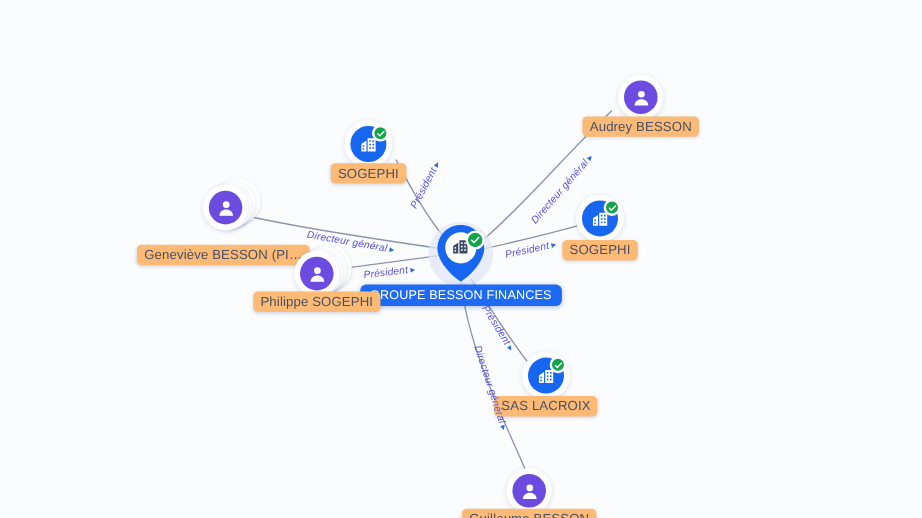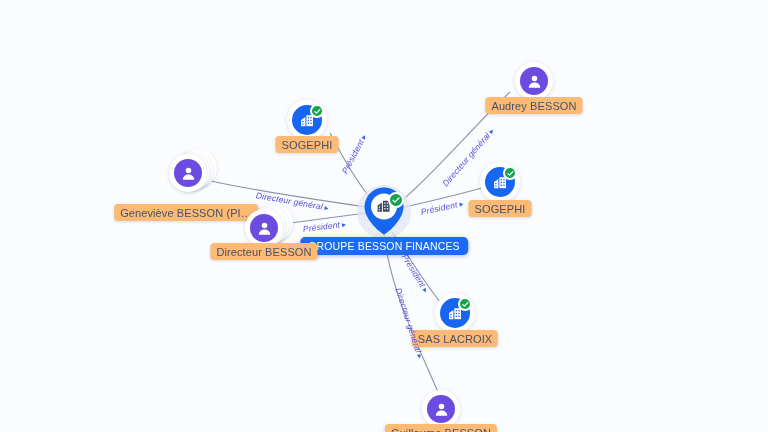--- a/index.html
+++ b/index.html
@@ -232,21 +232,21 @@
         <div class="node-halo" style="width: 38px; height: 38px; z-index: 5;"></div>
         <div class="disc person" style="width: 28px; height: 28px; z-index: 6;">
           <span>
             <svg width="19" height="19" viewBox="0 0 24 24">
               <circle cx="12" cy="8.3" r="3.5" fill="#fff"></circle>
               <path d="M4.8 20c0-4.1 3.3-6.6 7.2-6.6s7.2 2.5 7.2 6.6z" fill="#fff"></path>
             </svg>
           </span>
         </div>
       </div>
-      <div class="nlabel" style="left: 264px; top: 243px;">Directeur BESSON</div>
+      <div class="nlabel" style="left: 264px; top: 243px;">Philippe SOGEPHI</div>
       <div class="node" style="left: 534px; top: 81px; width: 38px; height: 38px;">
         <div class="node-halo" style="width: 38px; height: 38px; z-index: 5;"></div>
         <div class="disc person" style="width: 28px; height: 28px; z-index: 6;">
           <span>
             <svg width="19" height="19" viewBox="0 0 24 24">
               <circle cx="12" cy="8.3" r="3.5" fill="#fff"></circle>
               <path d="M4.8 20c0-4.1 3.3-6.6 7.2-6.6s7.2 2.5 7.2 6.6z" fill="#fff"></path>
             </svg>
           </span>
         </div>

